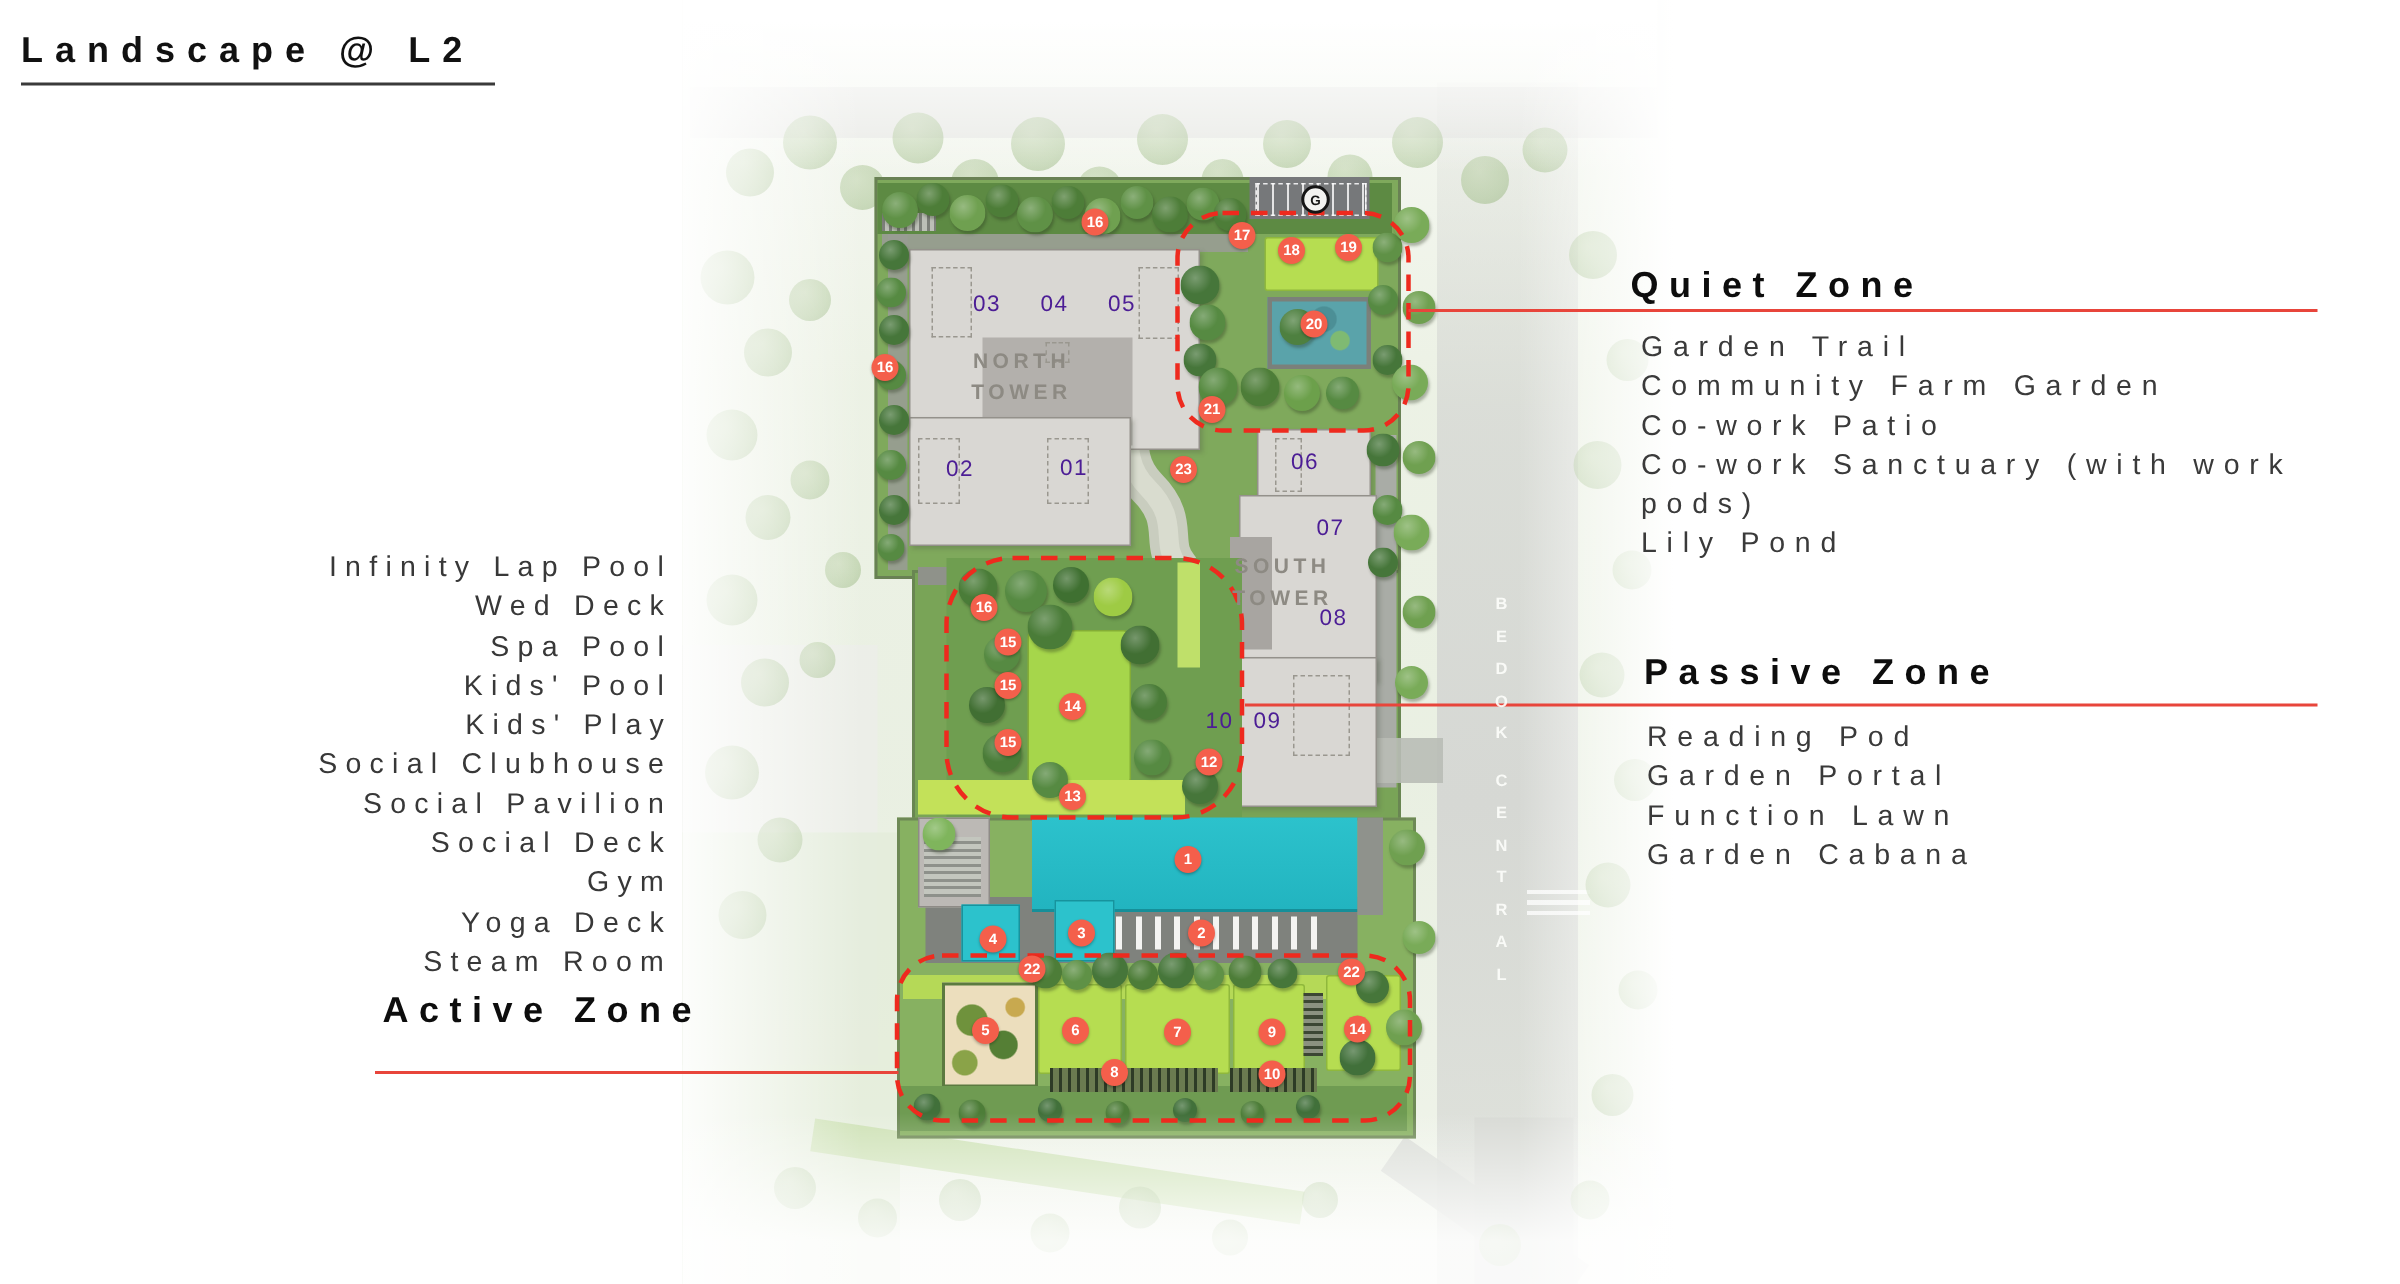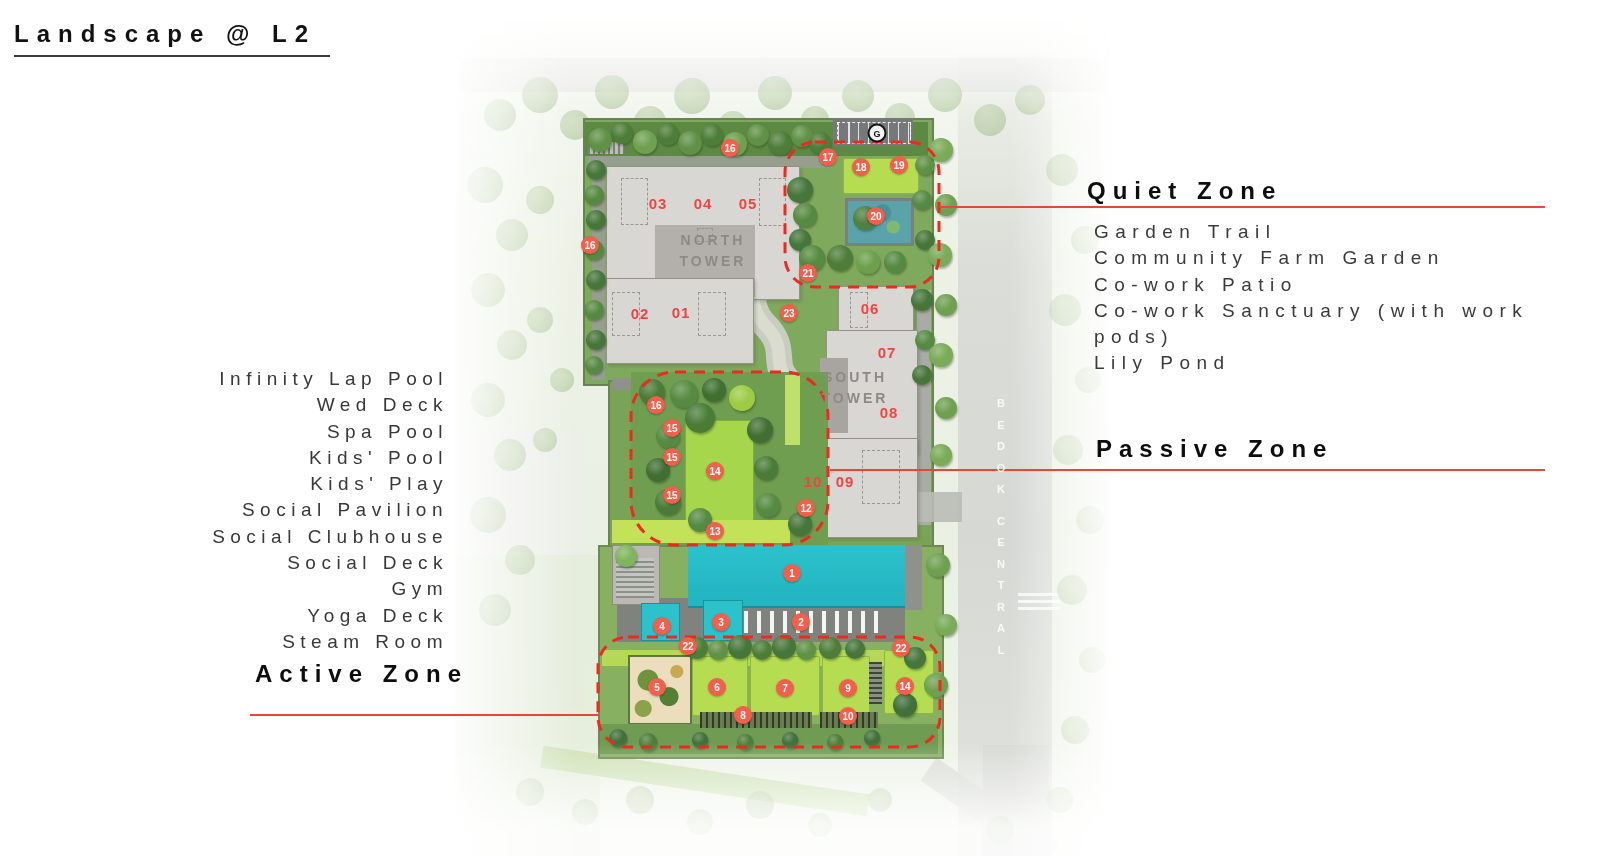--- a/index.html
+++ b/index.html
@@ -10,21 +10,21 @@
   .page-title{position:absolute;left:14px;top:20px;font-size:24px;font-weight:bold;color:#111;
               letter-spacing:8px;border-bottom:2.5px solid #3a3a3a;padding:0 14px 7px 0;display:inline-block;}
   .amenity-list{position:absolute;color:#383838;font-size:19px;letter-spacing:5.5px;line-height:26.3px;}
   .amenity-list.right-col{letter-spacing:6.5px;color:#3a3a3a;}
   .zone-h{position:absolute;font-size:24px;font-weight:bold;color:#0d0d0d;letter-spacing:7px;white-space:nowrap;}
   
   .tree{position:absolute;border-radius:50%;}
   .building{position:absolute;background:#d9d7d3;border:1.5px solid #94918b;box-shadow:2px 2px 3px rgba(80,85,70,.28);}
   .ubox{position:absolute;border:1.5px dashed #9a978f;}
   .core{position:absolute;background:#b3b0ac;}
-  .unit{position:absolute;transform:translate(-50%,-50%);color:#ef4444;font-weight:bold;font-size:15px;letter-spacing:1px;}
+  .unit{position:absolute;transform:translate(-50%,-50%);color:#4c1d95;font-weight:normal;font-size:15px;letter-spacing:1px;}
   .towerlbl{position:absolute;transform:translate(-50%,-50%);color:#8d8a83;font-weight:bold;font-size:14px;
             letter-spacing:3px;text-align:center;line-height:21px;white-space:pre-line;}
   .marker{position:absolute;width:18px;height:18px;border-radius:50%;background:#f45f4b;color:#fff;
           font-size:10px;font-weight:bold;display:flex;align-items:center;justify-content:center;
           transform:translate(-50%,-50%);box-shadow:0 1px 2px rgba(0,0,0,.3);}
   .gcirc{position:absolute;width:15px;height:15px;border-radius:50%;background:#f2f2f0;border:2.5px solid #151515;
          color:#151515;font-size:9px;font-weight:bold;display:flex;align-items:center;justify-content:center;
          transform:translate(-50%,-50%);}
   .lawn{position:absolute;background:#b6dd51;border:1.5px solid #8fb83c;border-radius:2px;}
   .rletter{position:absolute;transform:translate(-50%,-50%);color:rgba(252,253,250,.92);font-size:11px;font-weight:bold;}
@@ -263,29 +263,29 @@
         <div class="rletter" style="left: 1001px; top: 585px;">T</div>
         <div class="rletter" style="left: 1001px; top: 606.5px;">R</div>
         <div class="rletter" style="left: 1001px; top: 628px;">A</div>
         <div class="rletter" style="left: 1001px; top: 649.5px;">L</div>
       </div>
     <div id="unit-layer" class="abs" style="left:0;top:0;">
         <div class="unit" style="left: 658px; top: 203px;">03</div>
         <div class="unit" style="left: 703px; top: 203px;">04</div>
         <div class="unit" style="left: 748px; top: 203px;">05</div>
         <div class="unit" style="left: 640px; top: 313px;">02</div>
-        <div class="unit" style="left: 681px; top: 312px;">01</div>
+        <div class="unit" style="left: 716px; top: 312px;">01</div>
         <div class="unit" style="left: 870px; top: 308px;">06</div>
         <div class="unit" style="left: 887px; top: 352px;">07</div>
         <div class="unit" style="left: 889px; top: 412px;">08</div>
         <div class="unit" style="left: 813px; top: 481px;">10</div>
         <div class="unit" style="left: 845px; top: 481px;">09</div>
       </div>
     <div id="tower-layer" class="abs" style="left:0;top:0;">
-        <div class="towerlbl" style="left: 681px; top: 251px; margin-left: 32px;">NORTH
+        <div class="towerlbl" style="left: 681px; top: 251px;">NORTH
 TOWER</div>
         <div class="towerlbl" style="left: 855px; top: 388px;">SOUTH
 TOWER</div>
       </div>
     <div class="gcirc" style="left:877px;top:133px;">
         <span>G</span>
       </div>
     <div id="marker-layer" class="abs" style="left:0;top:0;">
         <div class="marker" style="left: 792px; top: 573px;">1</div>
         <div class="marker" style="left: 801px; top: 622px;">2</div>
@@ -319,34 +319,40 @@
   </div>
 
   <div class="page-title">Landscape @ L2</div>
 
   <div id="active-list" class="amenity-list" style="left:150px;top:366px;width:298px;text-align:right;">
       <div>Infinity Lap Pool</div>
       <div>Wed Deck</div>
       <div>Spa Pool</div>
       <div>Kids' Pool</div>
       <div>Kids' Play</div>
+      <div>Social Clubhouse</div>
       <div>Social Pavilion</div>
-      <div>Social Clubhouse</div>
       <div>Social Deck</div>
       <div>Gym</div>
       <div>Yoga Deck</div>
       <div>Steam Room</div>
     </div>
 
   <div class="zone-h" style="left:255px;top:660px;">Active Zone</div>
 
   <div class="zone-h" style="left:1087px;top:177px;">Quiet Zone</div>
   <div id="quiet-list" class="amenity-list right-col" style="left:1094px;top:219px;width:455px;">
       <div>Garden Trail</div>
       <div>Community Farm Garden</div>
       <div>Co-work Patio</div>
       <div>Co-work Sanctuary (with work pods)</div>
       <div>Lily Pond</div>
     </div>
 
   <div class="zone-h" style="left:1096px;top:435px;">Passive Zone</div>
+  <div id="passive-list" class="amenity-list right-col" style="left:1098px;top:479px;width:440px;">
+      <div>Reading Pod</div>
+      <div>Garden Portal</div>
+      <div>Function Lawn</div>
+      <div>Garden Cabana</div>
+    </div>
 
 </div>
 
 </body></html>

